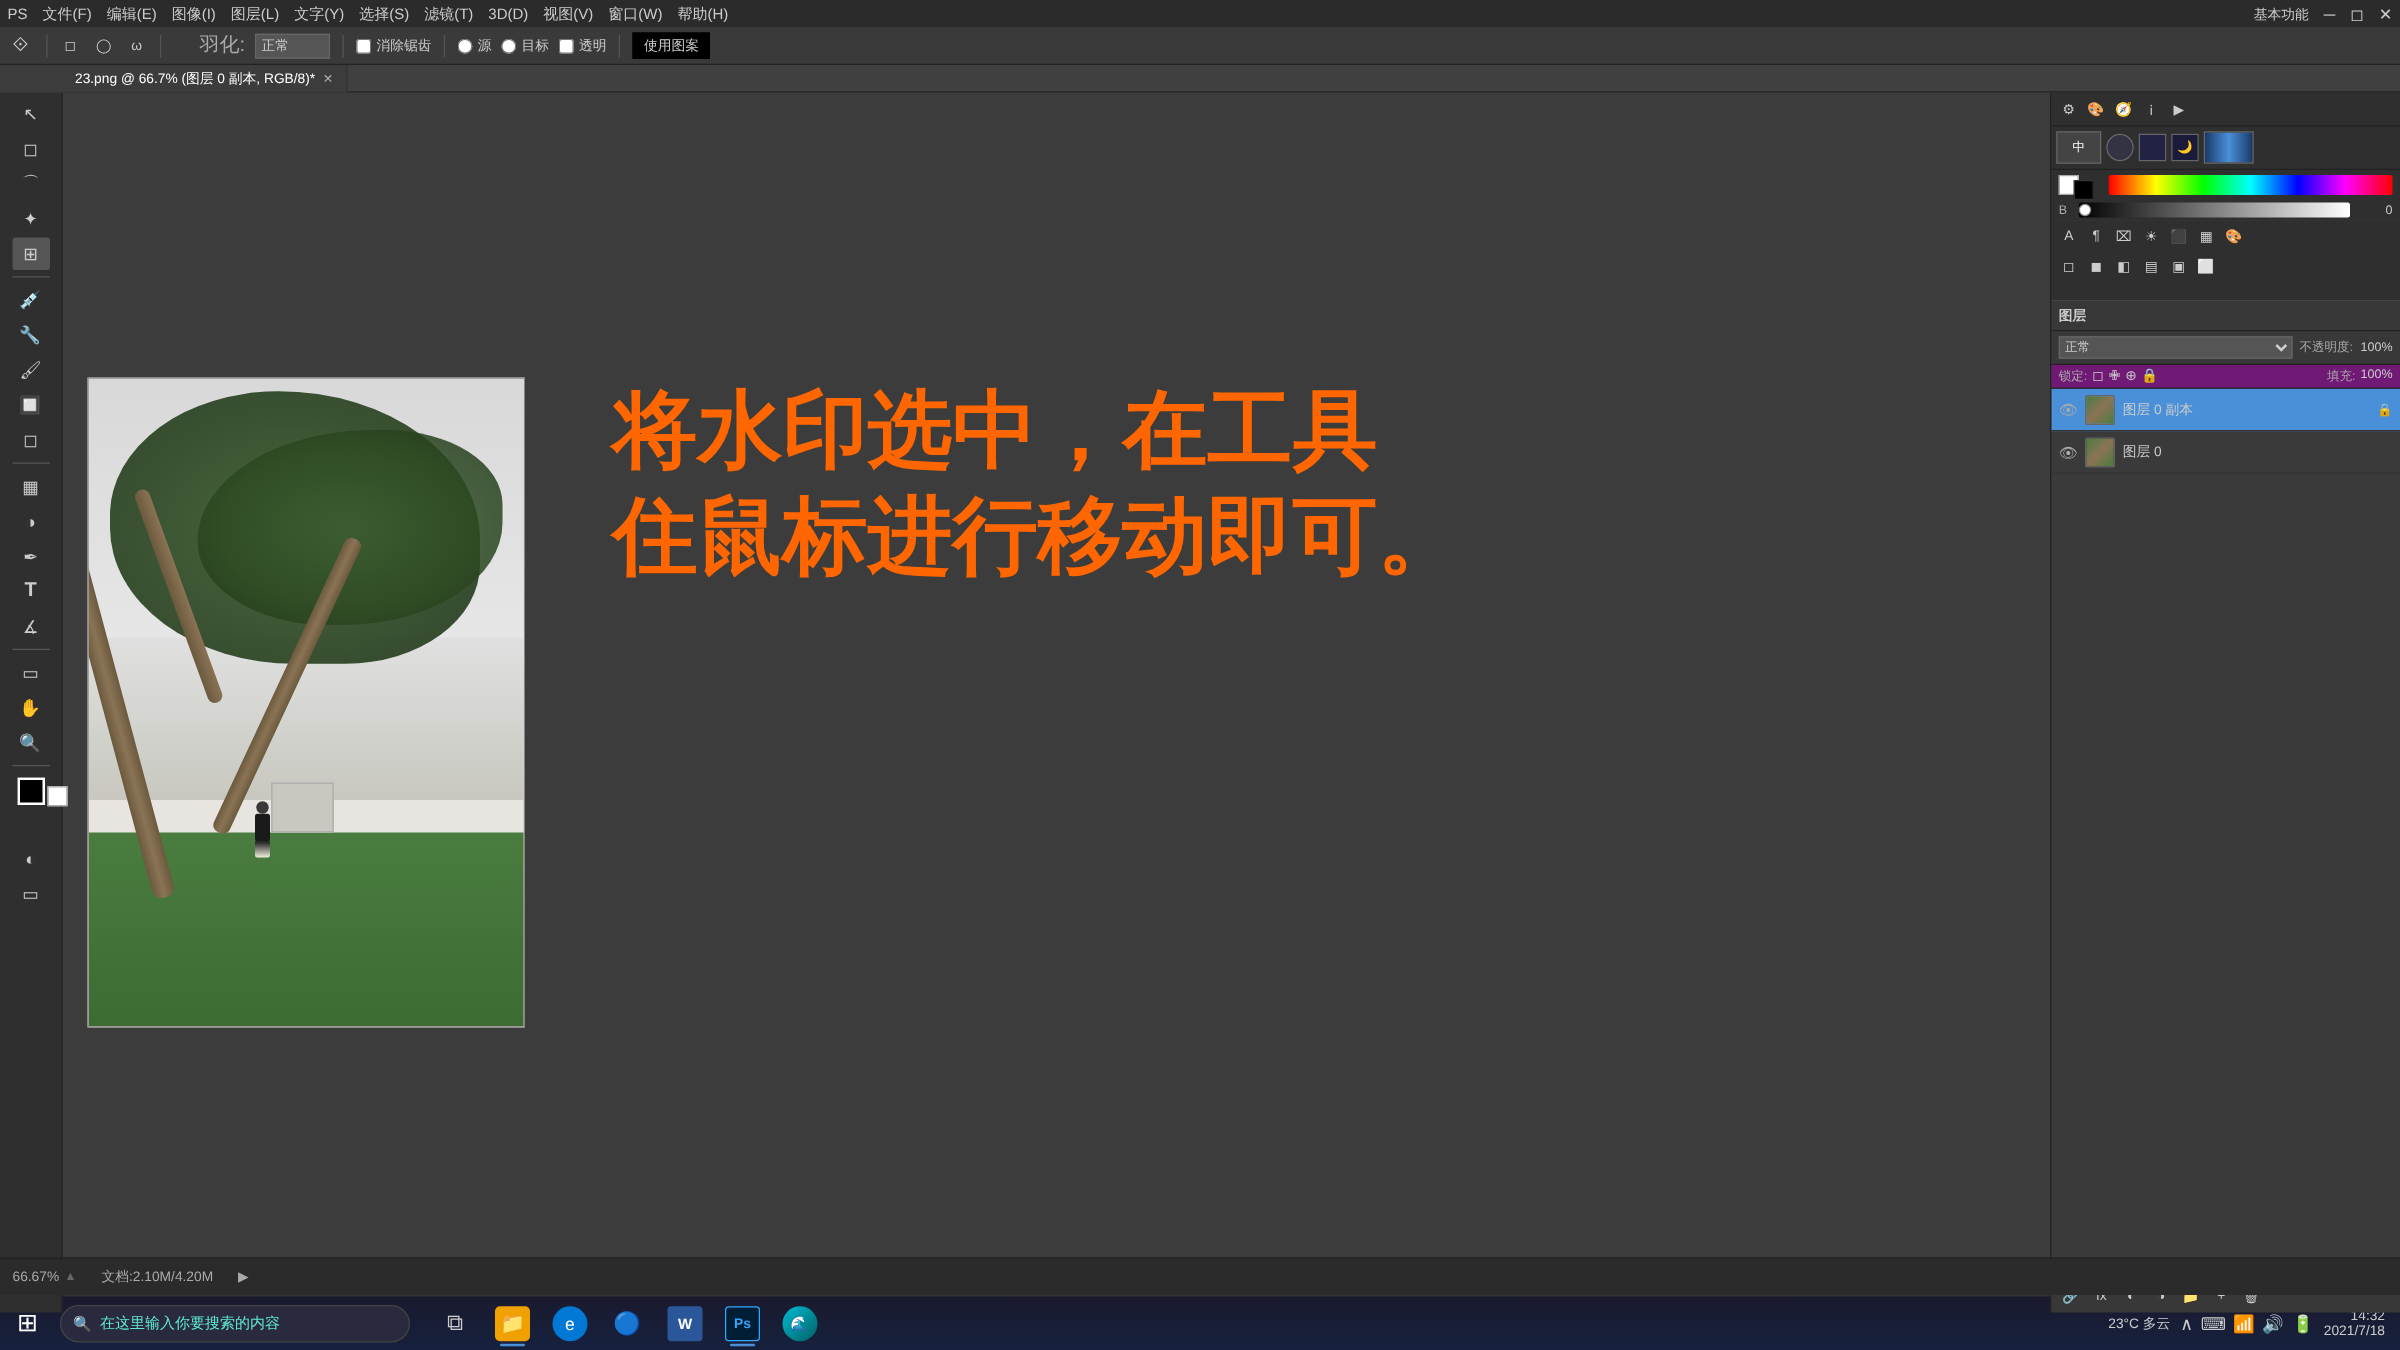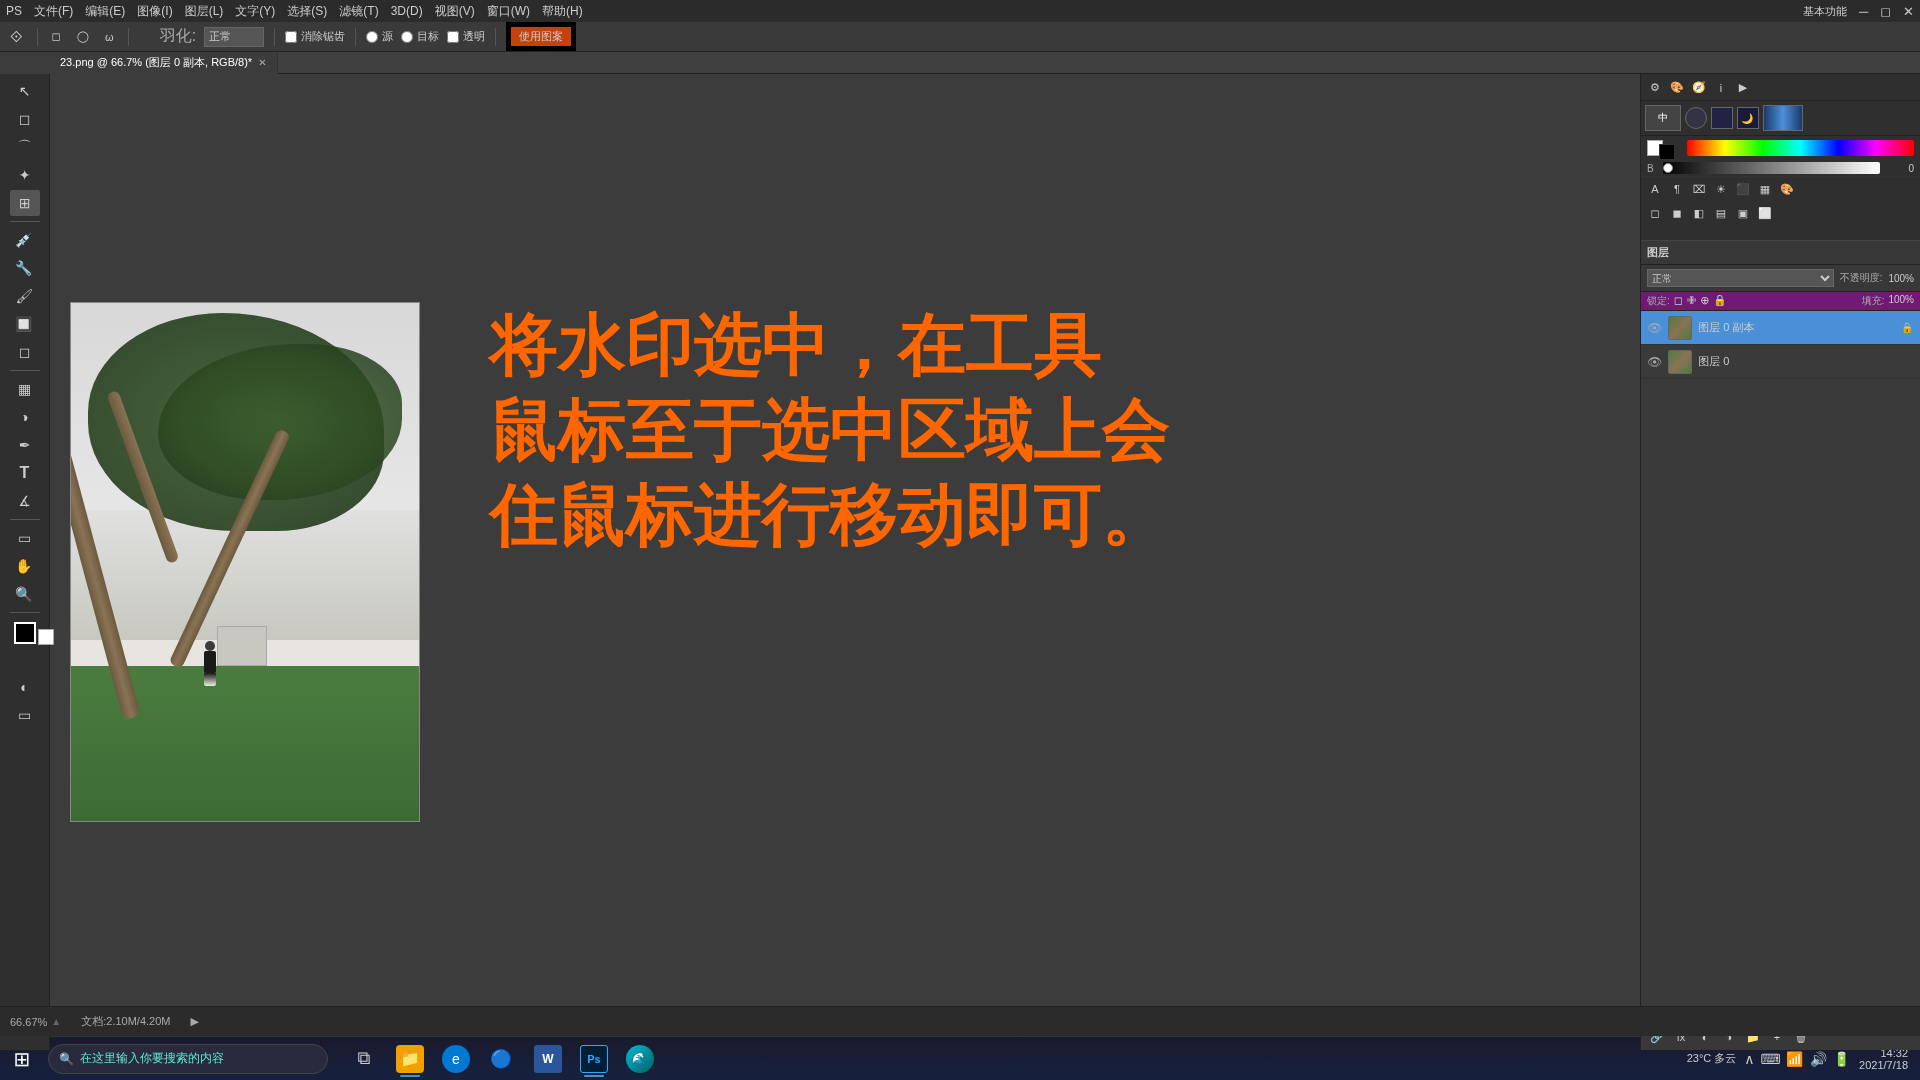--- a/index.html
+++ b/index.html
@@ -667,21 +667,21 @@
   </div>
   <div class="toolbar-checkbox-group">
     <input type="radio" name="src" style="">
     <span>目标</span>
   </div>
   <div class="toolbar-checkbox-group">
     <input type="checkbox" style="">
     <span>透明</span>
   </div>
   <div class="toolbar-sep"></div>
-  <button class="toolbar-item" style="background:#c2410c; border:5px solid #000000; padding:2px 8px; cursor:pointer;">使用图案</button>
+  <button class="toolbar-item" style="background:#000000; border:1px solid #000000; padding:2px 8px; cursor:pointer;">使用图案</button>
 </div>
 
 <div class="tab-bar">
   <div class="tab-item active">
     <span>23.png @ 66.7% (图层 0 副本, RGB/8)*</span>
     <span class="tab-close">✕</span>
   </div>
 </div>
 
 <div class="left-tools">
@@ -843,21 +843,20 @@
 
       <div class="person">
         <div class="person-head"></div>
         <div class="person-body"></div>
         <div class="person-legs"></div>
       </div>
     </div>
 
     <div class="canvas-text-overlay">
       <div>将水印选中，在工具</div>
-      <div>鼠标至于选中区域上会</div>
       <div>住鼠标进行移动即可。</div>
     </div>
   </div>
 
 </div>
 
 <div class="status-bar" style="bottom: 44px; z-index:50;">
   <span class="status-item">
     <span>66.67%</span>
     <span style="color:#666; font-size:10px;">▲</span>

